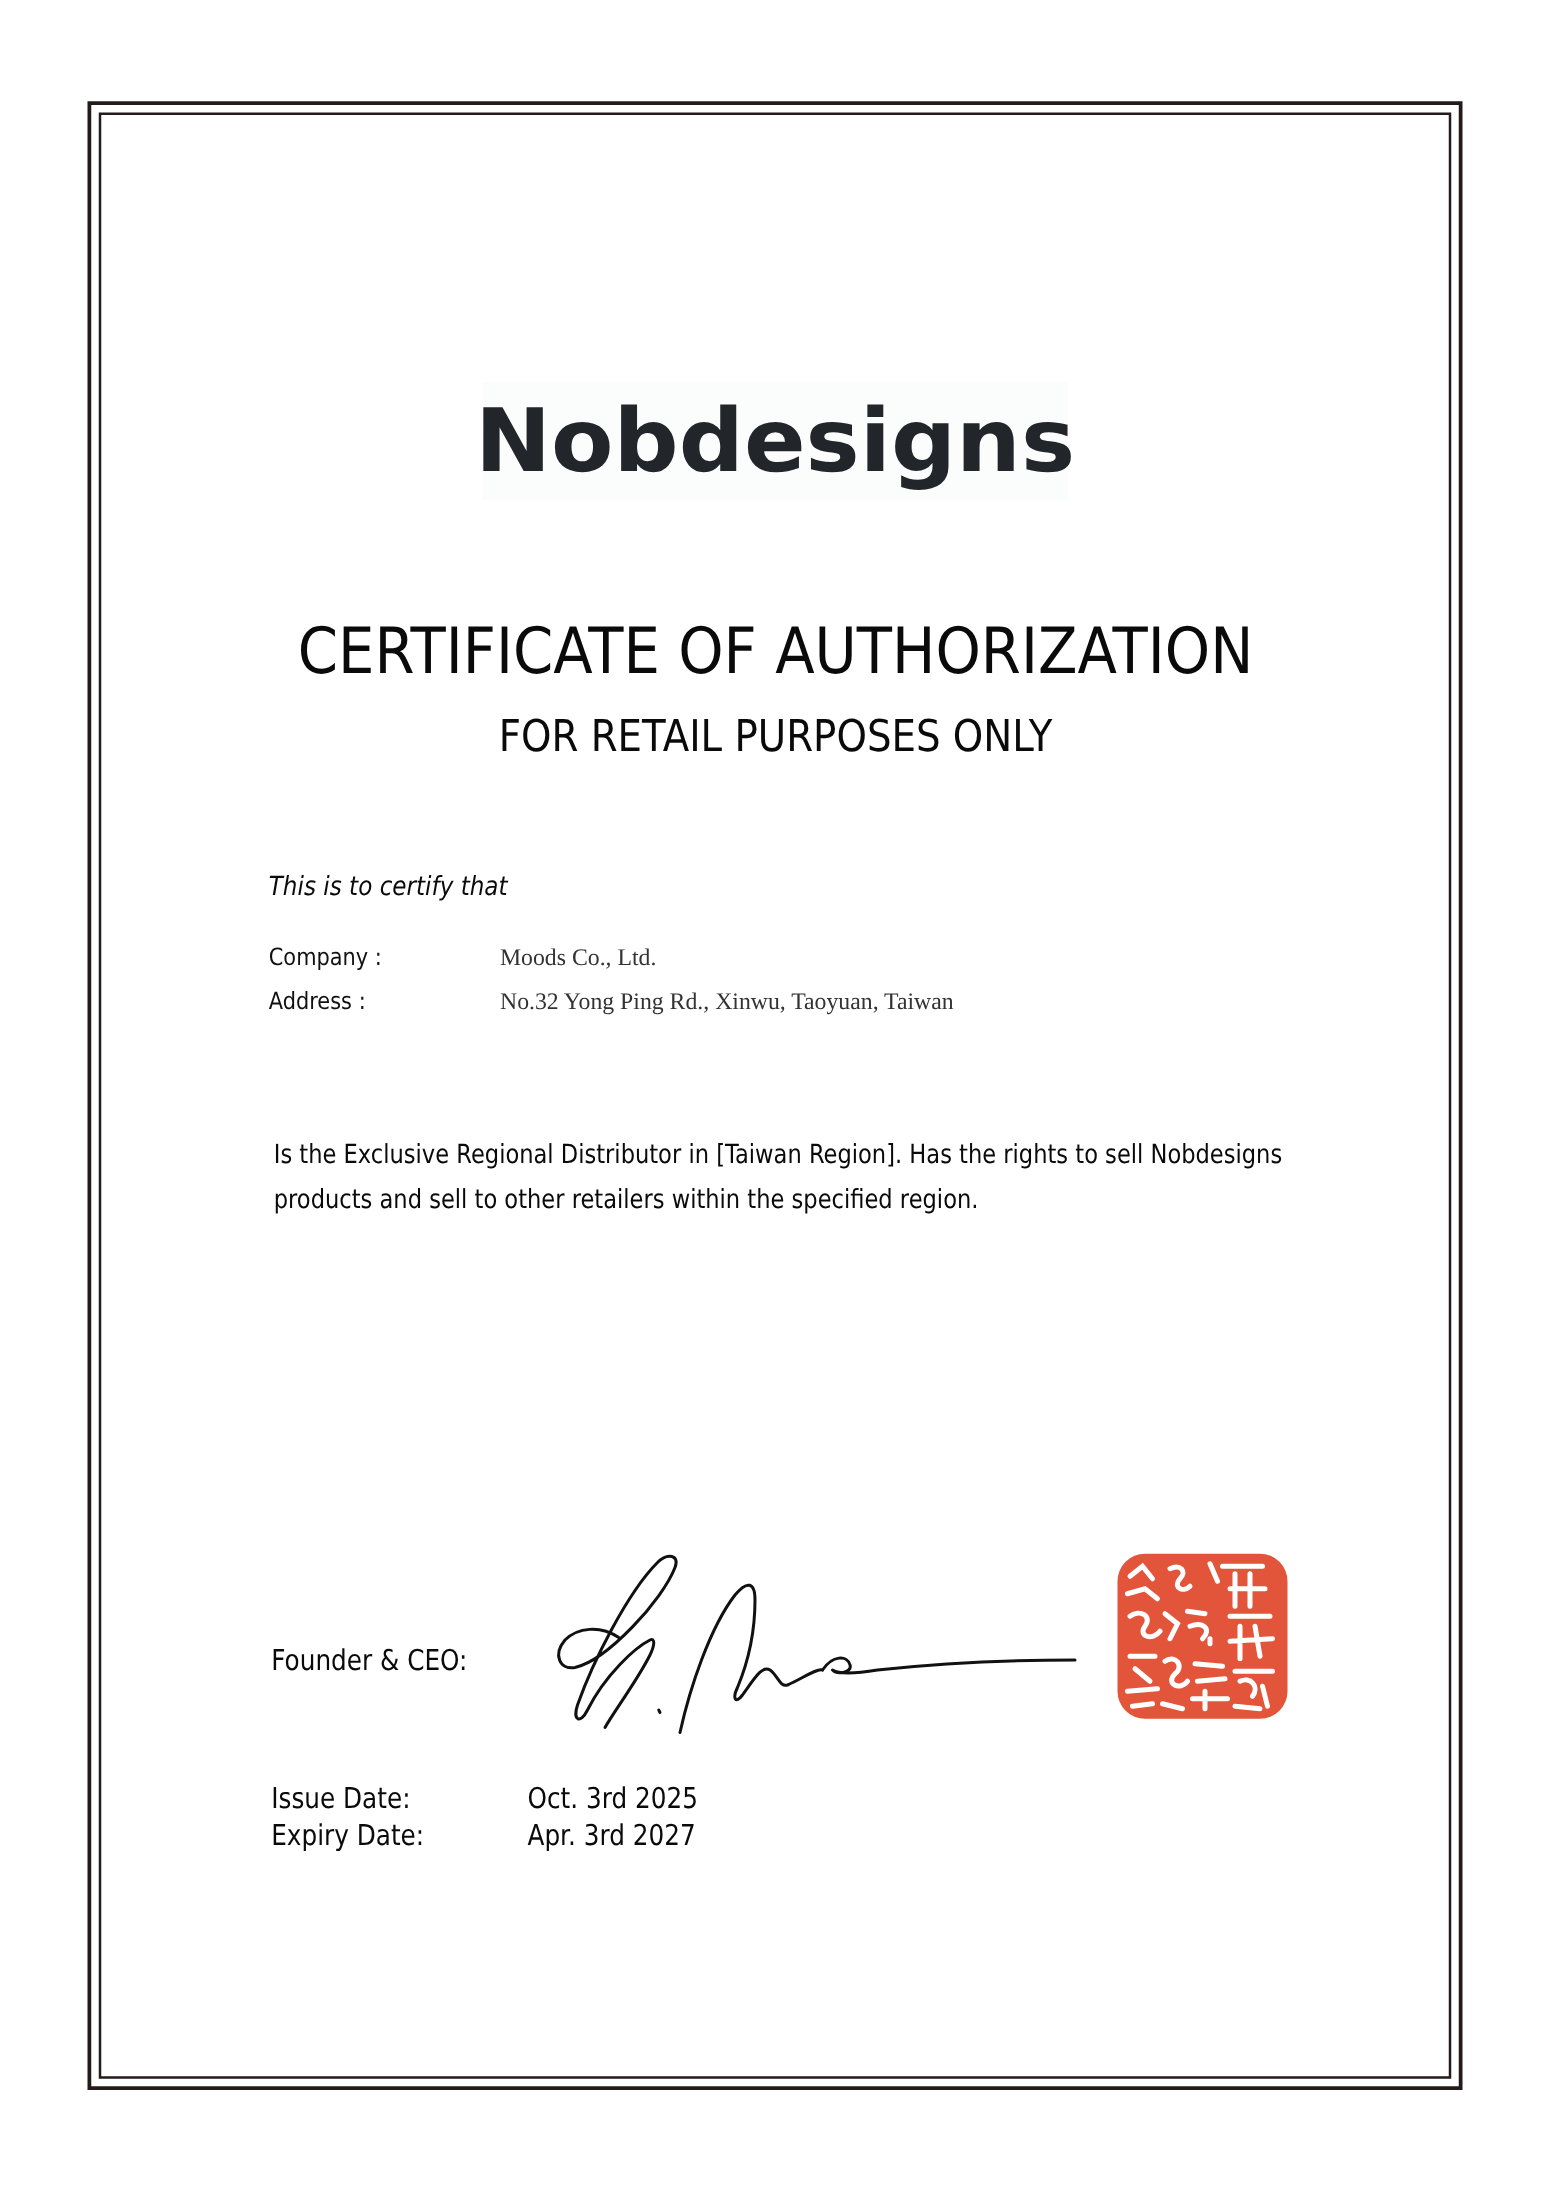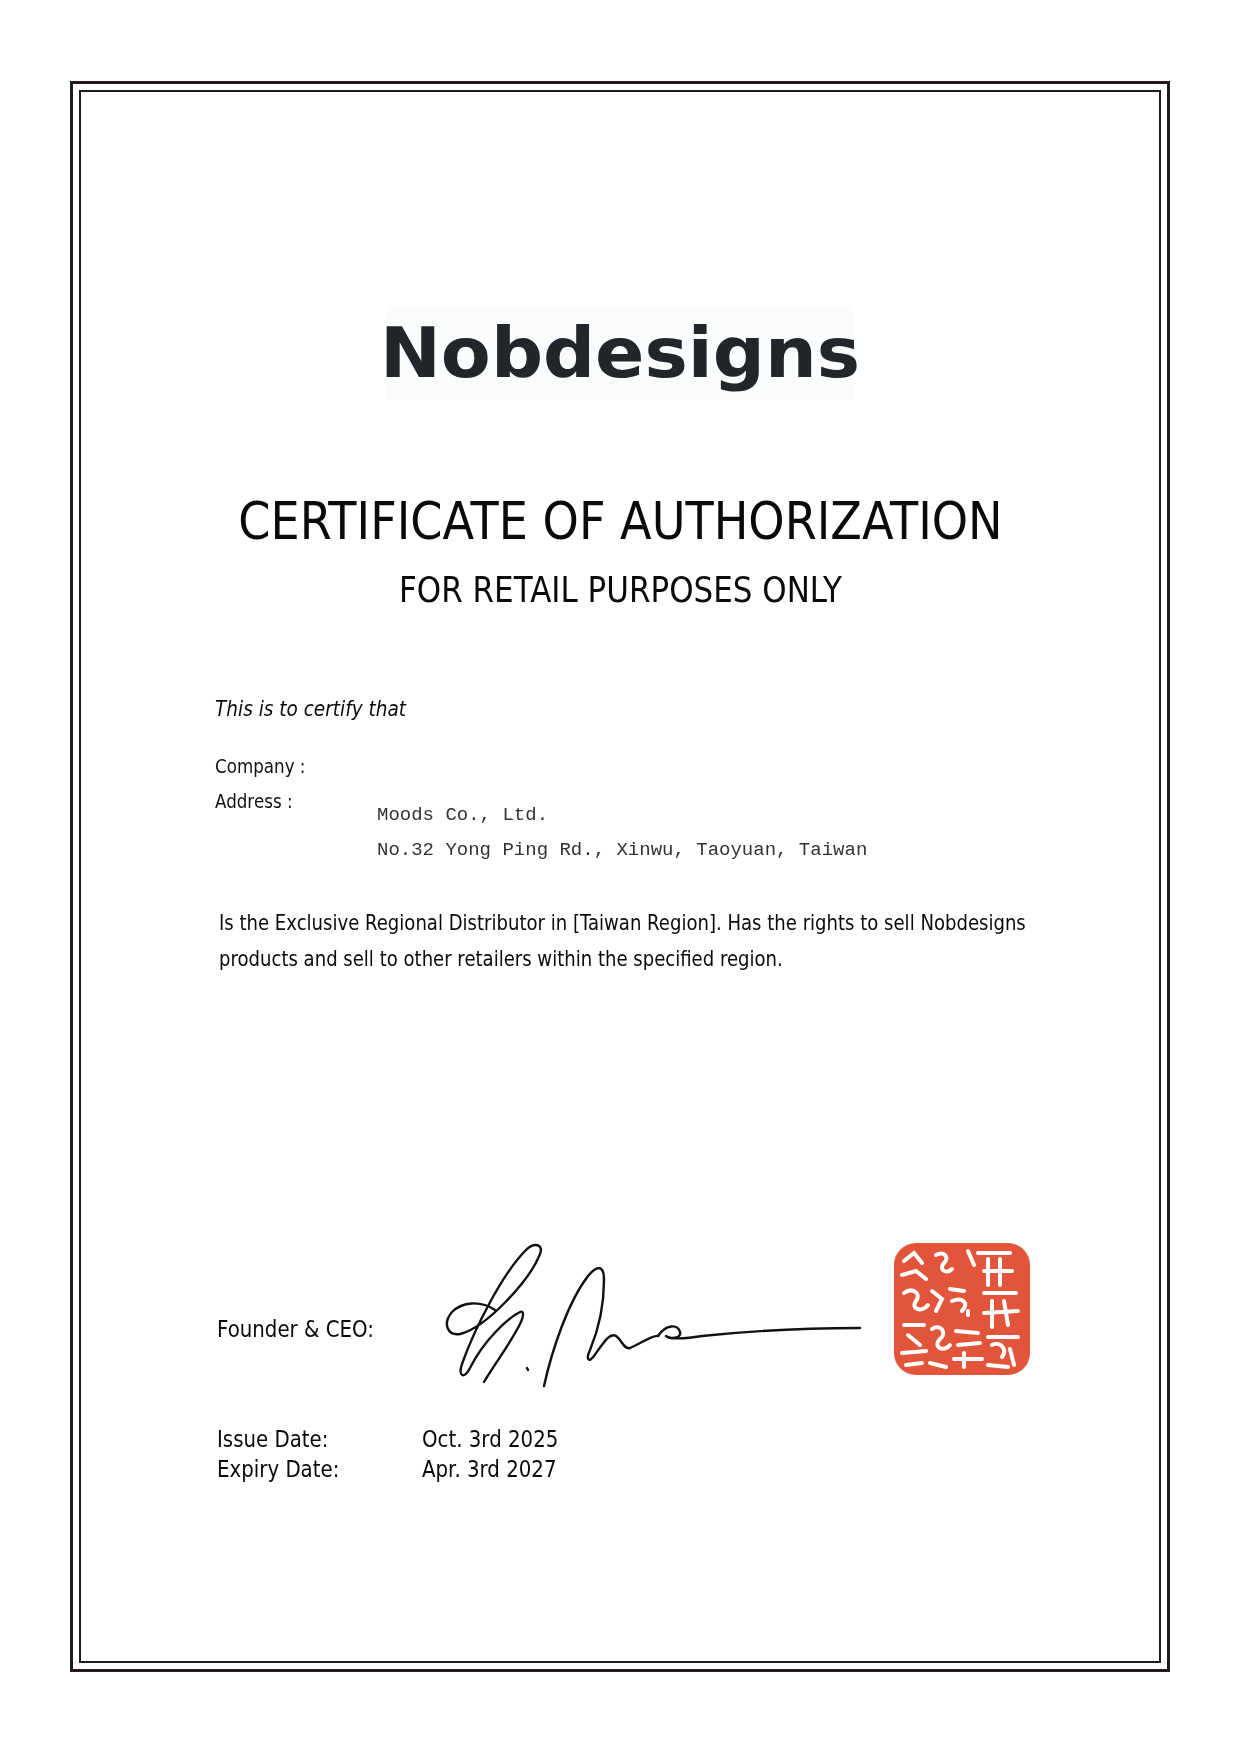--- a/index.html
+++ b/index.html
@@ -10,21 +10,21 @@
     .logo-box { left: 386px; top: 306px; width: 468px; height: 94px; background: #fbfcfc; }
     .logo-text { left: 386px; top: 306px; width: 468px; height: 94px; display: flex; align-items: center; justify-content: center;
       font-family: "DejaVu Sans", sans-serif; font-weight: bold; font-size: 70px; letter-spacing: 0px; color: #22252a; transform: scaleX(1.04); }
     .title { left: 0; width: 1241px; top: 492px; text-align: center; font-family: "DejaVu Sans", sans-serif; font-size: 51px; color: #0a0a0a;
       transform: scaleX(0.905); transform-origin: 620px 0; letter-spacing: 0px; }
     .subtitle { left: 0; width: 1241px; top: 570px; text-align: center; font-family: "DejaVu Sans", sans-serif; font-size: 35px; color: #0a0a0a;
       transform: scaleX(0.885); transform-origin: 620px 0; }
     .certify { left: 215px; top: 697px; font-family: "DejaVu Sans", sans-serif; font-style: italic; font-size: 21px; color: #0a0a0a;
       transform: scaleX(0.88); transform-origin: 0 0; }
     .field-label { left: 215px; font-family: "DejaVu Sans", sans-serif; font-size: 19px; color: #111; transform: scaleX(0.88); transform-origin: 0 0; }
-    .field-value { left: 377px; font-family: Liberation Mono, monospace; font-size: 19px; color: #333; margin-top: 48px; }
+    .field-value { left: 400px; font-family: Liberation Serif, serif; font-size: 19px; color: #333; }
     .para { left: 219px; width: 900px; font-family: "DejaVu Sans", sans-serif; font-size: 21px; color: #0a0a0a; transform: scaleX(0.86); transform-origin: 0 0; white-space: nowrap; }
     .sig-label { left: 217px; top: 1316px; font-family: "DejaVu Sans", sans-serif; font-size: 23px; color: #0a0a0a; transform: scaleX(0.86); transform-origin: 0 0; }
     .signature { left: 440px; top: 1240px; width: 430px; height: 150px; }
     .seal { left: 892px; top: 1241px; width: 140px; height: 136px; }
     .date-label { left: 217px; font-family: "DejaVu Sans", sans-serif; font-size: 23px; color: #0a0a0a; transform: scaleX(0.86); transform-origin: 0 0; }
     .date-value { left: 422px; font-family: "DejaVu Sans", sans-serif; font-size: 23px; color: #0a0a0a; transform: scaleX(0.86); transform-origin: 0 0; }
   </style>
 </head>
 <body>
 

